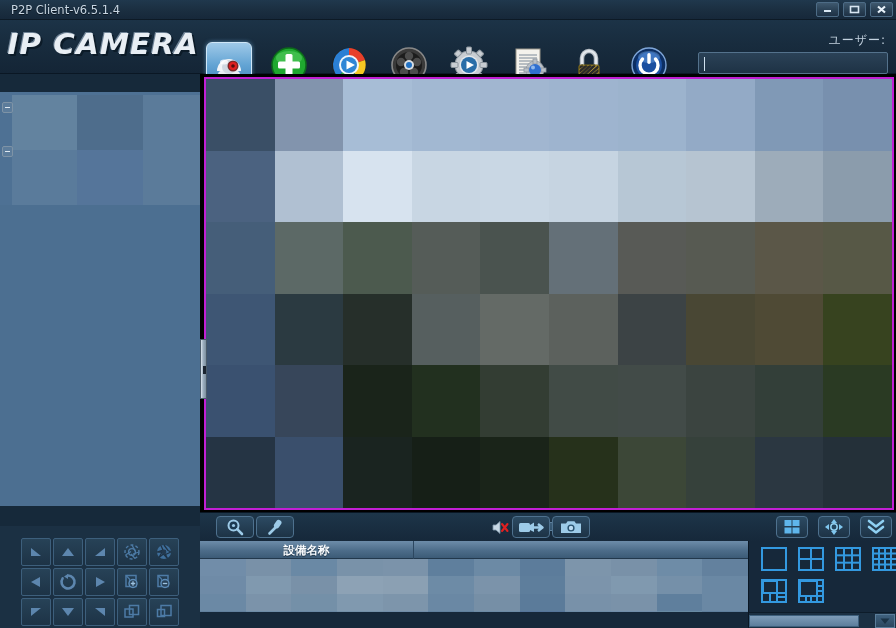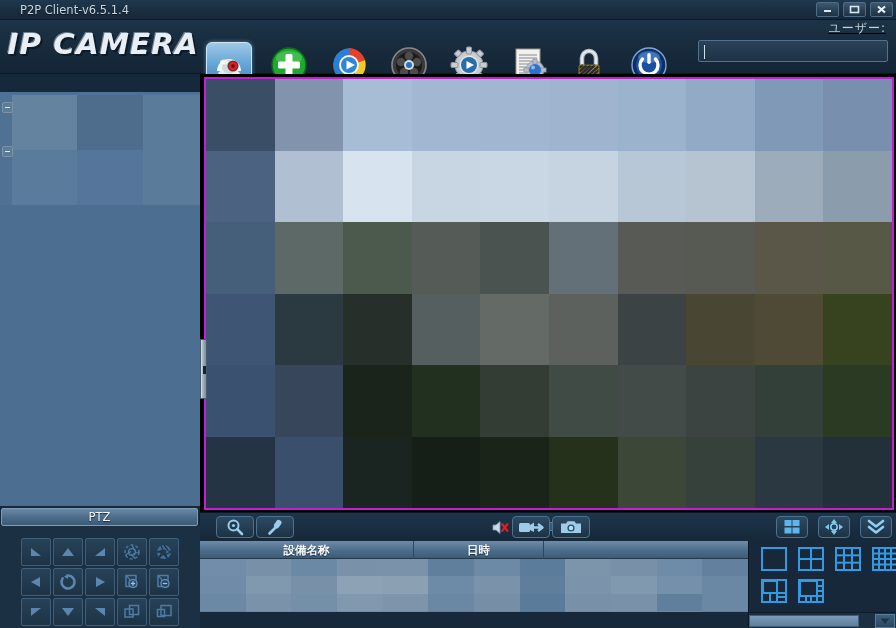--- a/index.html
+++ b/index.html
@@ -18,21 +18,21 @@
     overflow: hidden;
   }
 
   
   .titlebar {
     position: absolute; left: 0; top: 0; width: 896px; height: 20px;
     background: linear-gradient(180deg, #20384d 0%, #1b2f41 50%, #16283a 100%);
     border-bottom: 1px solid #0d1a26;
   }
   .titlebar-text {
-    position: absolute; left: 20px; top: 3px;
+    position: absolute; left: 11px; top: 3px;
     color: #c8d6e2; font-size: 11.5px;
     text-shadow: 0 1px 0 #0b1622;
   }
   .wincontrols { position: absolute; right: 3px; top: 2px; display: flex; gap: 4px; }
   .wbtn {
     width: 23px; height: 15px;
     background: linear-gradient(180deg, #3f596f 0%, #2a4155 55%, #1f3246 100%);
     border: 1px solid #4d6c86;
     border-radius: 2px;
     display: flex; align-items: center; justify-content: center;
@@ -63,21 +63,21 @@
     width: 46px; height: 46px;
     display: flex; align-items: center; justify-content: center;
     cursor: pointer; border-radius: 6px;
     position: relative;
   }
   .tbtn.active {
     background: linear-gradient(180deg, #9fc9e8 0%, #63a4d4 50%, #3f84bb 100%);
     border: 1px solid #cfe6f7;
     box-shadow: 0 0 4px rgba(120,190,240,.6);
   }
-  .userarea { position: absolute; right: 8px; top: 0; width: 196px; text-decoration: underline; }
+  .userarea { position: absolute; right: 8px; top: 12px; width: 196px; }
   .userlabel {
     text-align: right; color: #c3d2df; font-size: 12px;
     padding-right: 2px; letter-spacing: 1px;
   }
   .userinput {
     margin-top: 3px; width: 190px; height: 22px; margin-left: 6px;
     background: linear-gradient(180deg, #2b4257 0%, #1e3245 100%);
     border: 1px solid #54728c;
     border-radius: 2px;
   }
@@ -437,21 +437,20 @@
           <div style="left:77px;top:3px;width:66px;height:55px;background:#4e6d8c"></div>
           <div style="left:143px;top:3px;width:57px;height:110px;background:#5b7b9a"></div>
           <div style="left:12px;top:58px;width:65px;height:55px;background:#5a7b9b"></div>
           <div style="left:77px;top:58px;width:66px;height:55px;background:#55759a"></div>
           <div style="left:0px;top:113px;width:200px;height:301px;background:#4c6f91"></div>
         </div>
       <div class="tnode" style="top:10px"></div>
       <div class="tnode" style="top:54px"></div>
     </div>
 
-    <div class="sect" style="top:434px">PTZ</div>
 
     <div class="ptzbody">
       <div class="padgrid">
         <div class="pbtn">
           <svg width="16" height="14" viewBox="0 0 16 14">
               <path d="M3 11 L13 11 L3 3 Z" fill="#5d86ae"></path>
             </svg>
         </div>
         <div class="pbtn">
           <svg width="16" height="14" viewBox="0 0 16 14">
@@ -670,21 +669,20 @@
       <svg width="20" height="16" viewBox="0 0 20 16">
         <path d="M3 2 L10 7.5 L17 2" fill="none" stroke="#8fd0f2" stroke-width="2.6" stroke-linecap="round" stroke-linejoin="round"></path>
         <path d="M3 8 L10 13.5 L17 8" fill="none" stroke="#8fd0f2" stroke-width="2.6" stroke-linecap="round" stroke-linejoin="round"></path>
       </svg>
     </div>
   </div>
 
   <div class="tablewrap">
     <div class="thead" id="table-head">
         <div class="th" style="width:214px">設備名称</div>
-        <div class="th" style="width:130px">日時</div>
       </div>
     <div class="tbody">
       <div class="tbody-mosaic" id="table-mosaic">
           <div style="left:0.00px;top:0.00px;width:46.27px;height:17.85px;background:#718da9"></div>
           <div style="left:45.67px;top:0.00px;width:46.27px;height:17.85px;background:#7991a8"></div>
           <div style="left:91.33px;top:0.00px;width:46.27px;height:17.85px;background:#6a89a5"></div>
           <div style="left:137.00px;top:0.00px;width:46.27px;height:17.85px;background:#7992a9"></div>
           <div style="left:182.67px;top:0.00px;width:46.27px;height:17.85px;background:#7b93aa"></div>
           <div style="left:228.33px;top:0.00px;width:46.27px;height:17.85px;background:#5f7f9d"></div>
           <div style="left:274.00px;top:0.00px;width:46.27px;height:17.85px;background:#6c8aa5"></div>

